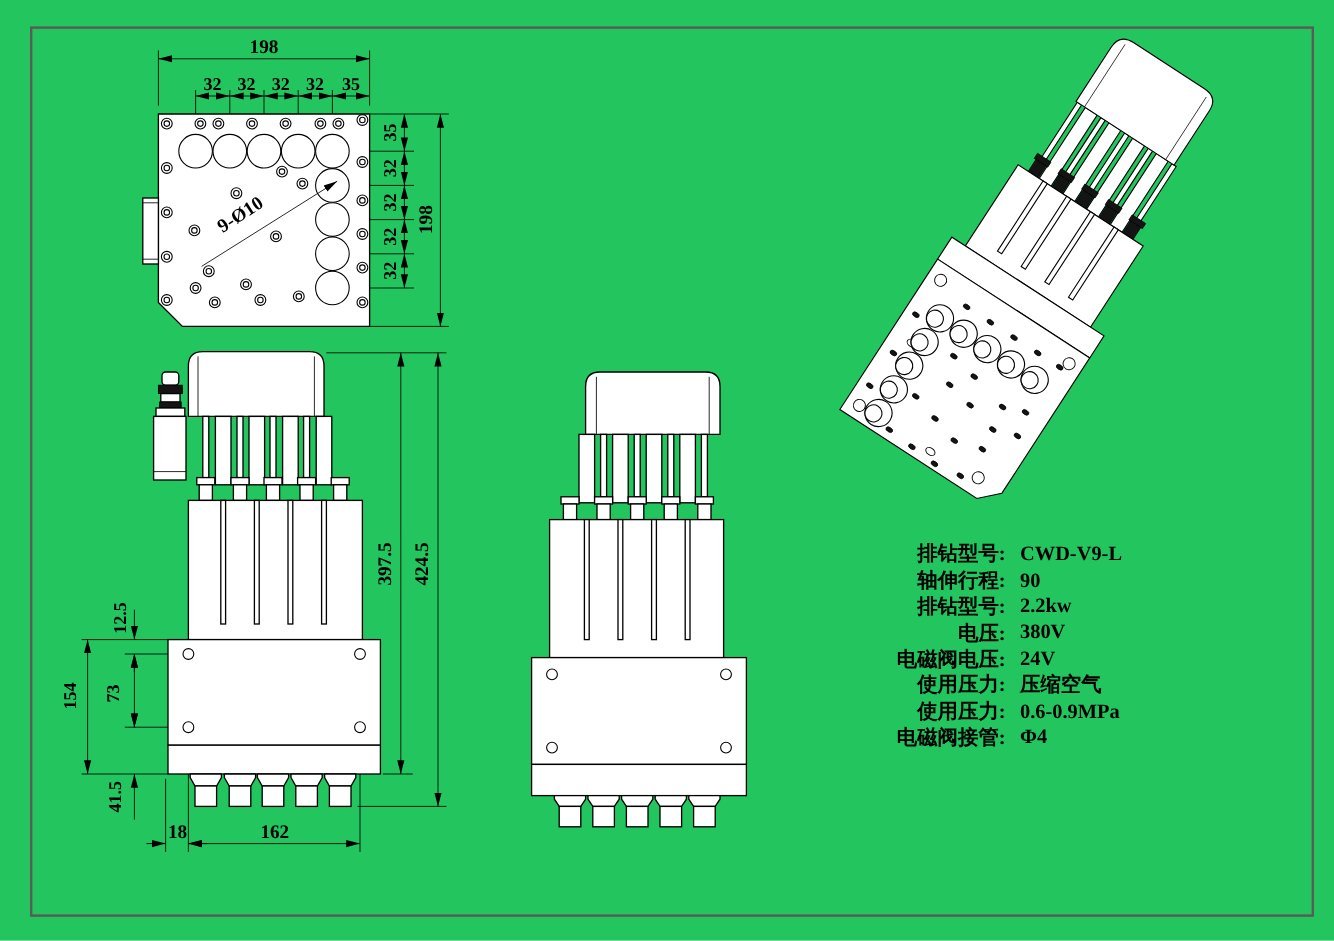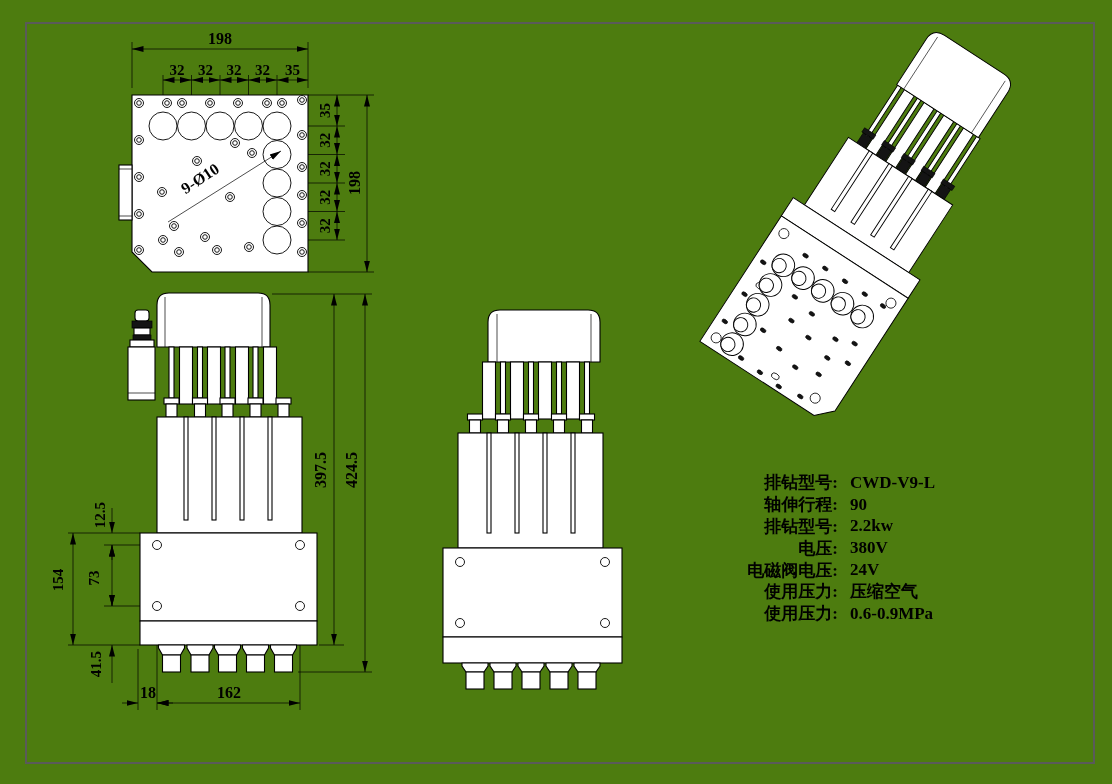--- a/index.html
+++ b/index.html
@@ -1,26 +1,26 @@
 <!DOCTYPE html>
 <html><head>
 <meta charset="utf-8">
 <style>
   html,body{margin:0;padding:0;background:#fff;}
-  #page{position:relative;width:1112px;height:784px;background:#4d7c0f;overflow:hidden;
+  #page{position:relative;width:1112px;height:784px;background:#22c55e;overflow:hidden;
         font-family:"Liberation Serif","DejaVu Serif",serif;}
   #frame{position:absolute;left:25px;top:22px;width:1066px;height:738px;border:2px solid #5a5a5a;}
   svg{position:absolute;left:0;top:0;}
   .w{fill:#fff;stroke:#000;stroke-width:1.1;}
   .x{fill:none;stroke:#000;stroke-width:0.7;}
   .dk{fill:#141414;stroke:#000;stroke-width:0.7;}
   .hole{fill:#fff;stroke:#000;stroke-width:0.9;}
   text.d{font-family:"Liberation Serif","DejaVu Serif",serif;font-weight:bold;font-size:15px;fill:#000;text-anchor:middle;}
   text.db{font-size:16px;}
-  #specs{position:absolute;left:716px;top:451px;width:330px;margin-top:21px;}
+  #specs{position:absolute;left:716px;top:451px;width:330px;}
   .spec-row{display:flex;height:21.8px;align-items:center;
             font-weight:bold;font-size:17px;color:#000;}
   .spec-label{width:122px;text-align:right;white-space:nowrap;}
   .spec-value{margin-left:12px;text-align:right;white-space:nowrap;}
 </style>
 </head>
 <body>
 
 <div id="page">
   <div id="frame"></div>
@@ -472,14 +472,18 @@
       <span class="spec-value">24V</span>
     </div>
     <div class="spec-row">
       <span class="spec-label">使用压力:</span>
       <span class="spec-value">压缩空气</span>
     </div>
     <div class="spec-row">
       <span class="spec-label">使用压力:</span>
       <span class="spec-value">0.6-0.9MPa</span>
     </div>
+    <div class="spec-row">
+      <span class="spec-label">电磁阀接管:</span>
+      <span class="spec-value">Φ4</span>
+    </div>
   </div>
 </div>
 
 </body></html>

